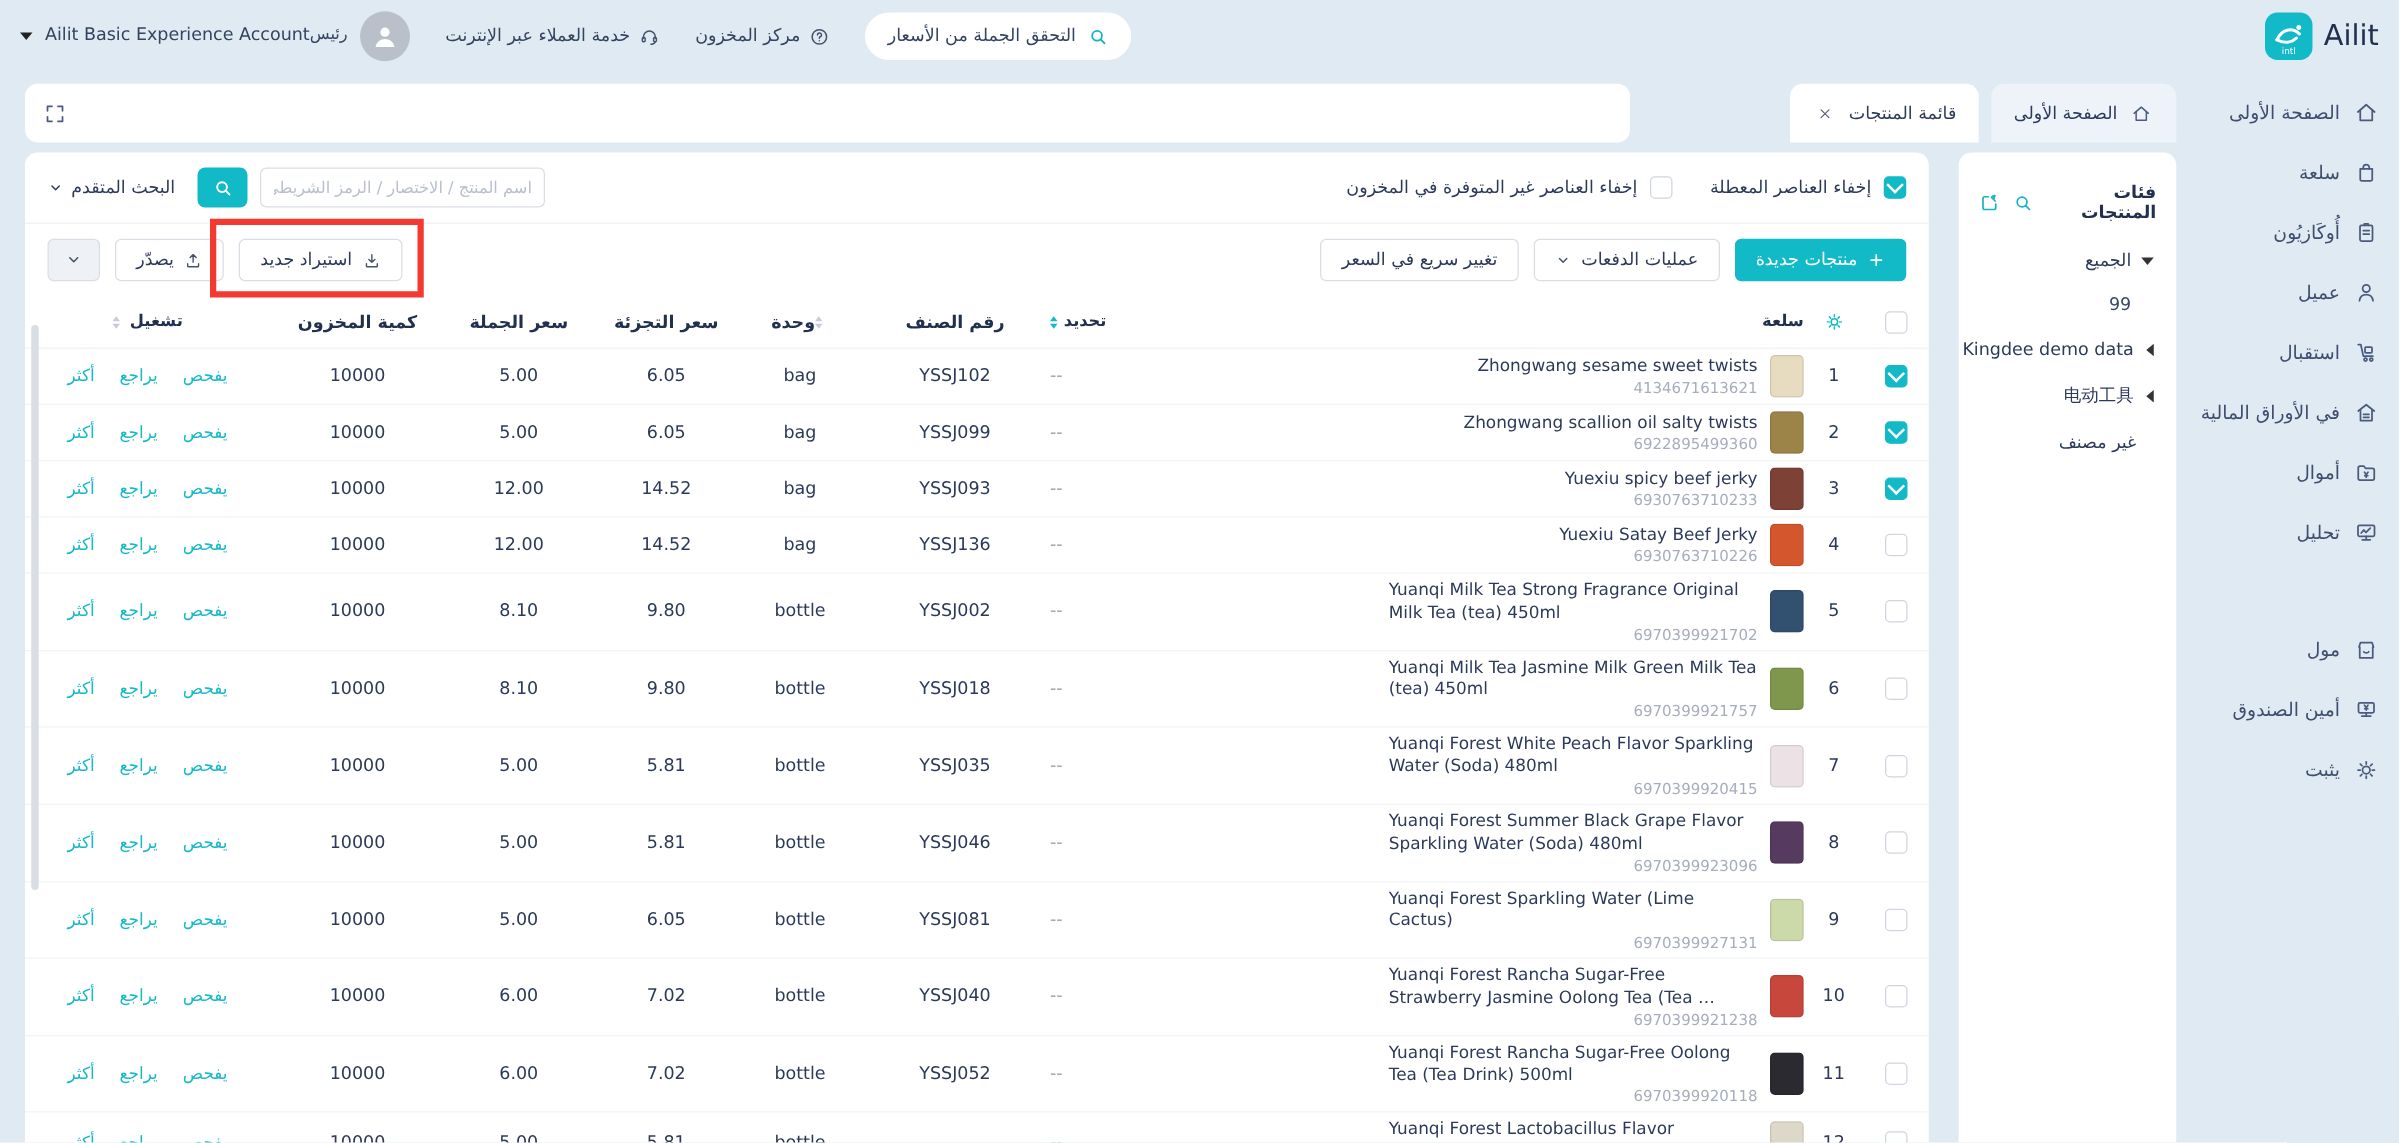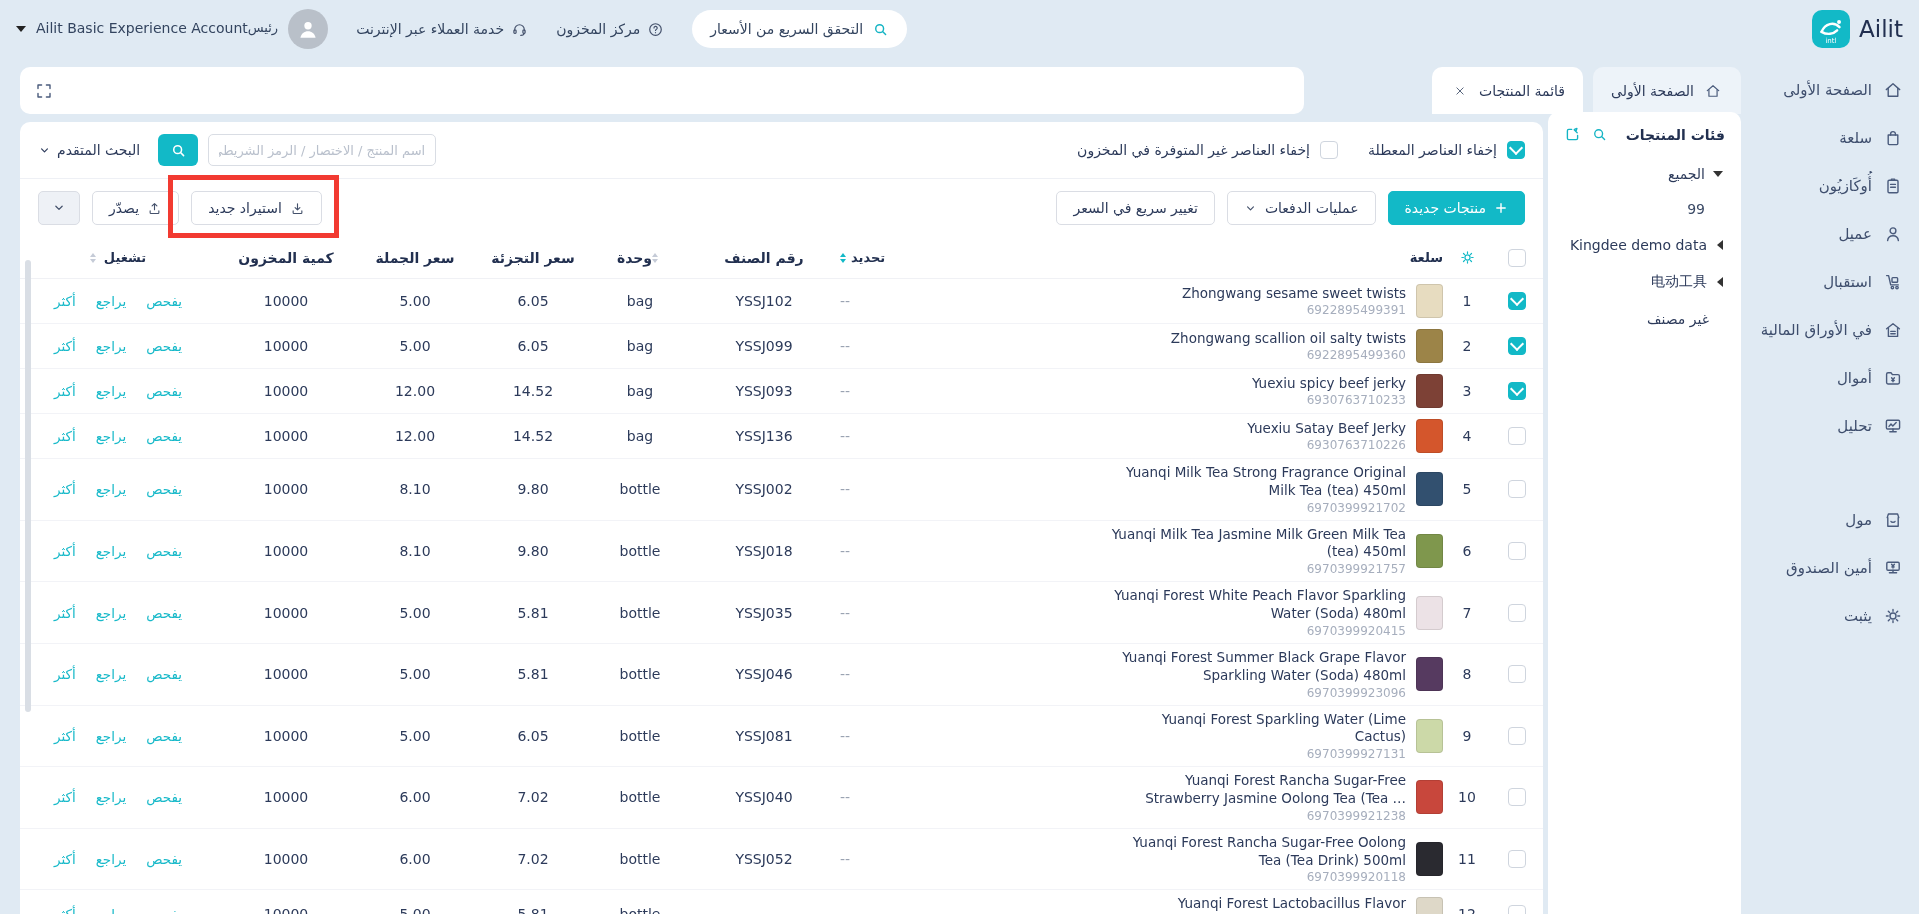--- a/index.html
+++ b/index.html
@@ -33,21 +33,21 @@
   
   .tabstrip{position:absolute;top:62px;right:178px;left:20px;height:52px;display:flex;align-items:flex-end;gap:10px}
   .tab{height:47px;display:flex;align-items:center;gap:9px;padding:0 18px;border-radius:10px 10px 0 0;font-size:14px;color:#2c3a5a;cursor:pointer;white-space:nowrap}
   .tab.inactive{background:#edf3f9}
   .tab.active{background:#fff}
   .tab .close{color:#55627a}
   .expandbar{flex:1;height:47px;background:#fff;border-radius:10px;display:flex;align-items:center;justify-content:flex-end;padding:0 14px;margin-right:118px}
   .expandbar .ic{color:#4a5b7c;cursor:pointer}
 
   
-  .catpanel{position:absolute;top:112px;right:178px;width:193px;bottom:0;background:#fff;border-radius:10px 10px 0 0;padding:14px 0}
+  .catpanel{position:absolute;top:122px;right:178px;width:174px;bottom:0;background:#fff;border-radius:10px 10px 0 0;padding:24px 0}
   .cat-head{display:flex;align-items:center;padding:0 16px 12px;gap:10px}
   .cat-title{font-size:14px;font-weight:bold;color:#223050;flex:1}
   .cat-head .ic{color:#14b4c4;cursor:pointer}
   .cat-row{height:37px;display:flex;align-items:center;gap:8px;padding-right:18px;font-size:14px;color:#2c3a5a;cursor:pointer;direction:rtl}
   .cat-row .lbl{direction:ltr}
   .cat-row.ar .lbl{direction:rtl}
   .cat-row.noc{padding-right:32px}
   .cat-count{height:34px;display:flex;align-items:center;padding-right:36px;font-size:14px;color:#3b4a66}
   .tri-d{width:0;height:0;border:5px solid transparent;border-top:6px solid #333;margin-top:5px}
   .tri-l{width:0;height:0;border:5px solid transparent;border-right:6px solid #333;margin-left:-3px}
@@ -90,21 +90,21 @@
   .col-ops{width:196px;display:flex;justify-content:center;gap:20px}
   .hgear{color:#12b9c7}
   .sort{display:inline-flex;flex-direction:column;gap:2px;margin-right:5px}
   .sort i{width:0;height:0;border:3.5px solid transparent;display:block}
   .sort .up{border-bottom:4.5px solid #c5cbd7}
   .sort .dn{border-top:4.5px solid #c5cbd7}
   .sort.sel .up{border-bottom-color:#12b9c7}
   .sort.sel .dn{border-top-color:#12b9c7}
   .thumb{width:27px;height:34px;border-radius:4px;border:1px solid rgba(0,0,0,.10);flex:none}
   .pinfo{display:flex;flex-direction:column;min-width:0}
-  .pname{direction:ltr;text-align:right;font-size:13.5px;color:#2c3a5a;max-width:295px;line-height:1.32}
+  .pname{direction:ltr;font-size:13.5px;color:#2c3a5a;max-width:295px;line-height:1.32}
   .pbar{direction:ltr;text-align:right;font-size:12px;color:#a6aebd;margin-top:1px}
   .dash{color:#9aa3b2;font-size:14px;direction:ltr}
   .alink{color:#17b9c9;font-size:13.5px;cursor:pointer;white-space:nowrap}
   .vscroll{position:absolute;left:5px;top:138px;width:6px;height:452px;background:#d9dee5;border-radius:3px}
 </style>
 </head>
 <body>
 
 <div class="page">
 
@@ -121,21 +121,21 @@
       </div>
     </div>
     <div class="tb-spacer"></div>
     <div class="quick-pill">
       <span class="ic" style="color:#14b4c4">
         <svg width="17" height="17" viewBox="0 0 20 20" fill="none" stroke="currentColor" stroke-width="1.7" stroke-linecap="round">
             <circle cx="9" cy="9" r="4.6"></circle>
             <path d="M12.4 12.4 16 16"></path>
           </svg>
       </span>
-      <span>التحقق السريع من الأسعار</span>
+      <span>التحقق الجملة من الأسعار</span>
     </div>
     <div class="tb-link">
       <span class="ic" style="color:#44516b">
         <svg width="17" height="17" viewBox="0 0 20 20" fill="none" stroke="currentColor" stroke-width="1.4" stroke-linecap="round">
             <circle cx="10" cy="10" r="6.8"></circle>
             <path d="M8.2 8.2a1.9 1.9 0 1 1 2.7 1.7c-.6.3-.9.7-.9 1.3"></path>
             <path d="M10 13.6v.1"></path>
           </svg>
       </span>
       <span>مركز المخزون</span>
@@ -475,21 +475,21 @@
     <div id="rows">
         <div class="trow">
           <div class="col-check">
             <span class="cb checked"></span>
           </div>
           <div class="col-idx">1</div>
           <div class="col-prod">
             <span class="thumb" style="background:#e7dcc0"></span>
             <span class="pinfo">
               <span class="pname">Zhongwang sesame sweet twists</span>
-              <span class="pbar">6922895499391</span>
+              <span class="pbar">4134671613621</span>
             </span>
           </div>
           <div class="col-sel">
             <span class="dash">--</span>
           </div>
           <div class="col-code">YSSJ102</div>
           <div class="col-unit">bag</div>
           <div class="col-retail">6.05</div>
           <div class="col-wh">5.00</div>
           <div class="col-stock">10000</div>

